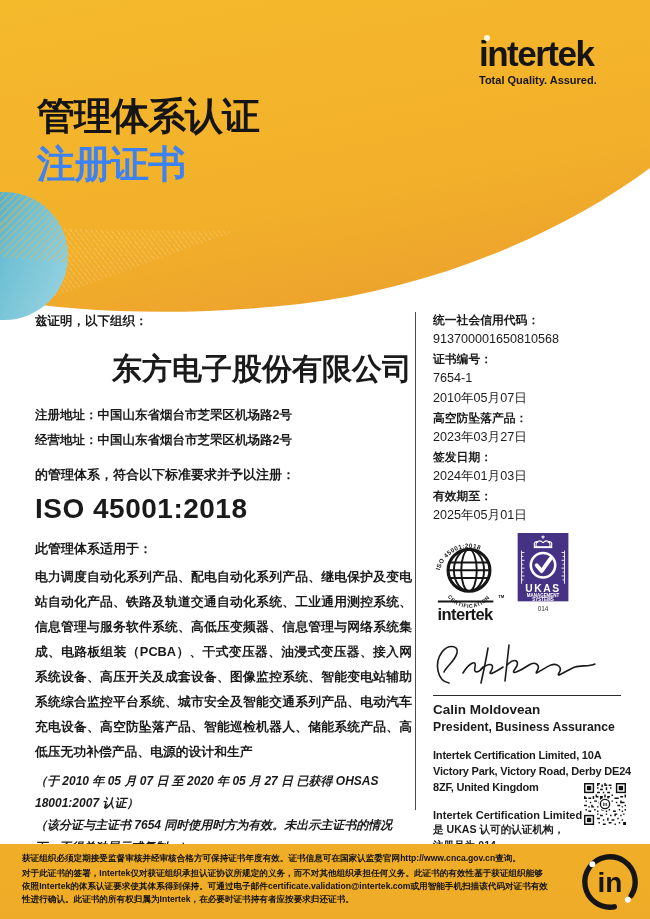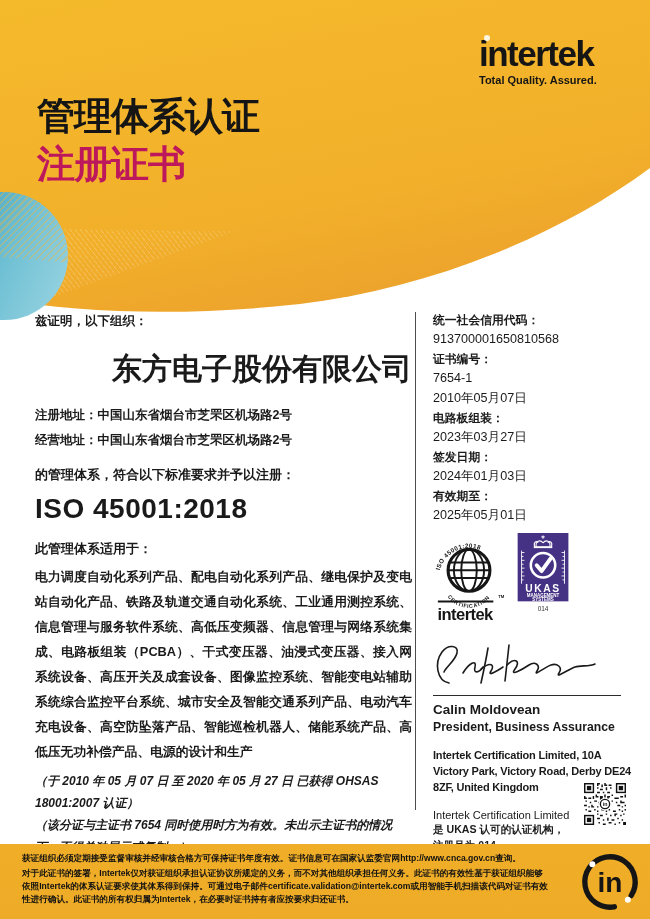--- a/index.html
+++ b/index.html
@@ -10,21 +10,21 @@
   .blob-hatch{position:absolute;left:0;top:228px;width:235px;height:88px;z-index:2;
         background:repeating-linear-gradient(52deg,rgba(255,255,255,.16) 0 1px,transparent 1px 4px);
         clip-path:polygon(0 0,100% 4%,0 100%);}
   .teal-circle{position:absolute;left:-60px;top:192px;width:128px;height:128px;border-radius:50%;
         background:linear-gradient(115deg,#3f9fb6 8%,#6fc0d4 52%,#97d3e1 95%);z-index:3;overflow:hidden;}
   .teal-circle::after{content:"";position:absolute;inset:0;
         background:repeating-linear-gradient(135deg,rgba(244,180,60,.40) 0 1.5px,transparent 1.5px 5px);
         clip-path:polygon(35% 0,100% 0,100% 55%,10% 48%);}
   .titles{position:absolute;left:37px;top:97px;z-index:4;line-height:1;}
   .title-l1{font-size:38px;font-weight:900;letter-spacing:-1px;color:#151515;}
-  .title-l2{font-size:38px;font-weight:900;letter-spacing:-1px;color:#be185d;margin-top:10px;}
+  .title-l2{font-size:38px;font-weight:900;letter-spacing:-1px;color:#3b82f6;margin-top:10px;}
   .logo{position:absolute;left:479px;top:36px;z-index:4;}
   .logo-word{position:relative;font-size:35px;font-weight:700;letter-spacing:-1.5px;color:#151515;line-height:1;}
   .logo-dot{position:absolute;left:5px;top:-1px;width:6px;height:6px;border-radius:50%;background:#fdf6e3;}
   .logo-tag{font-size:11px;font-weight:700;color:#151515;margin-top:3px;letter-spacing:0;}
   
   .main-col{position:absolute;left:35px;top:313px;width:377px;z-index:4;}
   .certify{font-size:12.5px;font-weight:700;}
   .company{font-size:30px;font-weight:700;margin-top:19px;letter-spacing:0;text-align:right;}
   .addr-block{margin-top:17px;}
   .addr-line{font-size:12.5px;font-weight:600;margin-top:8px;}
@@ -43,21 +43,21 @@
   .field{margin-bottom:5px;}
   .field-label{font-size:11.8px;font-weight:700;line-height:14px;}
   .field-value{font-size:12.6px;font-weight:400;line-height:15px;margin-top:5px;}
   .marks-row{display:flex;gap:12px;align-items:flex-start;margin-top:10px;}
   .signature-wrap{margin-top:12px;width:188px;}
   .sig-line{border-top:1.5px solid #2b2b2b;width:188px;margin-top:0;}
   .sig-name{margin-top:6px;font-size:13.5px;font-weight:700;}
   .sig-title{margin-top:3px;font-size:12.2px;font-weight:600;}
   .org-address{margin-top:14px;font-size:11px;font-weight:700;line-height:1.45;width:205px;letter-spacing:-.2px;}
   .accreditation{margin-top:13px;width:150px;}
-  .accr-1{font-size:11px;font-weight:400;}
+  .accr-1{font-size:11px;font-weight:700;}
   .accr-2,.accr-3{font-size:10.6px;font-weight:600;margin-top:2px;}
   .qr{position:absolute;left:584px;top:783px;z-index:4;}
   
   .footer{position:absolute;left:0;bottom:0;width:650px;height:75px;
         background:linear-gradient(#f0ae28,#eeab27);z-index:5;}
   .footer-text{position:absolute;left:22px;top:8px;width:528px;color:#111;}
   .footer-text p{margin:0;font-size:8.6px;font-weight:600;line-height:13px;}
   .footer-text p + p{margin-top:2px;}
   .in-logo{position:absolute;right:9px;top:7px;}
 </style>
@@ -119,21 +119,21 @@
       <div class="field-value">913700001650810568</div>
     </div>
     <div class="field">
       <div class="field-label">证书编号：</div>
       <div class="field-value">7654-1</div>
     </div>
     <div class="field">
       <div class="field-value">2010年05月07日</div>
     </div>
     <div class="field">
-      <div class="field-label">电路板组装：</div>
+      <div class="field-label">高空防坠落产品：</div>
       <div class="field-value">2023年03月27日</div>
     </div>
     <div class="field">
       <div class="field-label">签发日期：</div>
       <div class="field-value">2024年01月03日</div>
     </div>
     <div class="field">
       <div class="field-label">有效期至：</div>
       <div class="field-value">2025年05月01日</div>
     </div>

